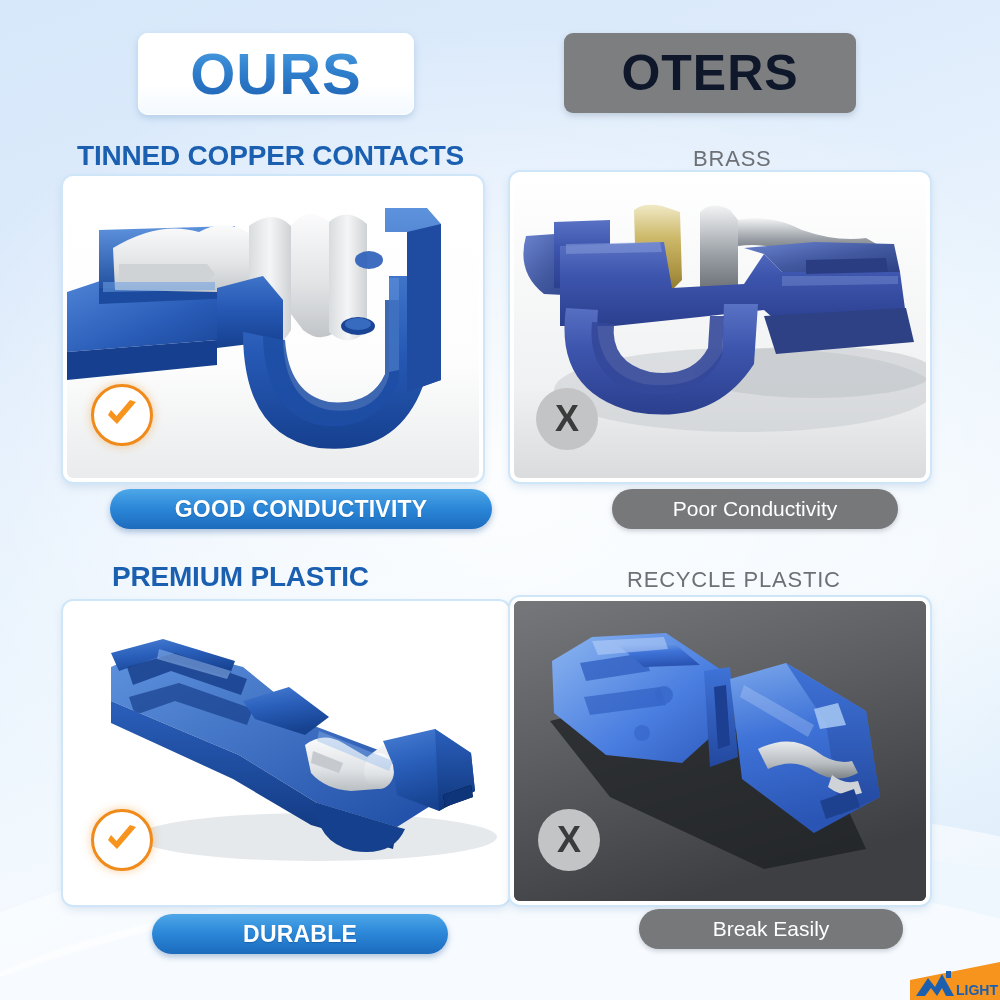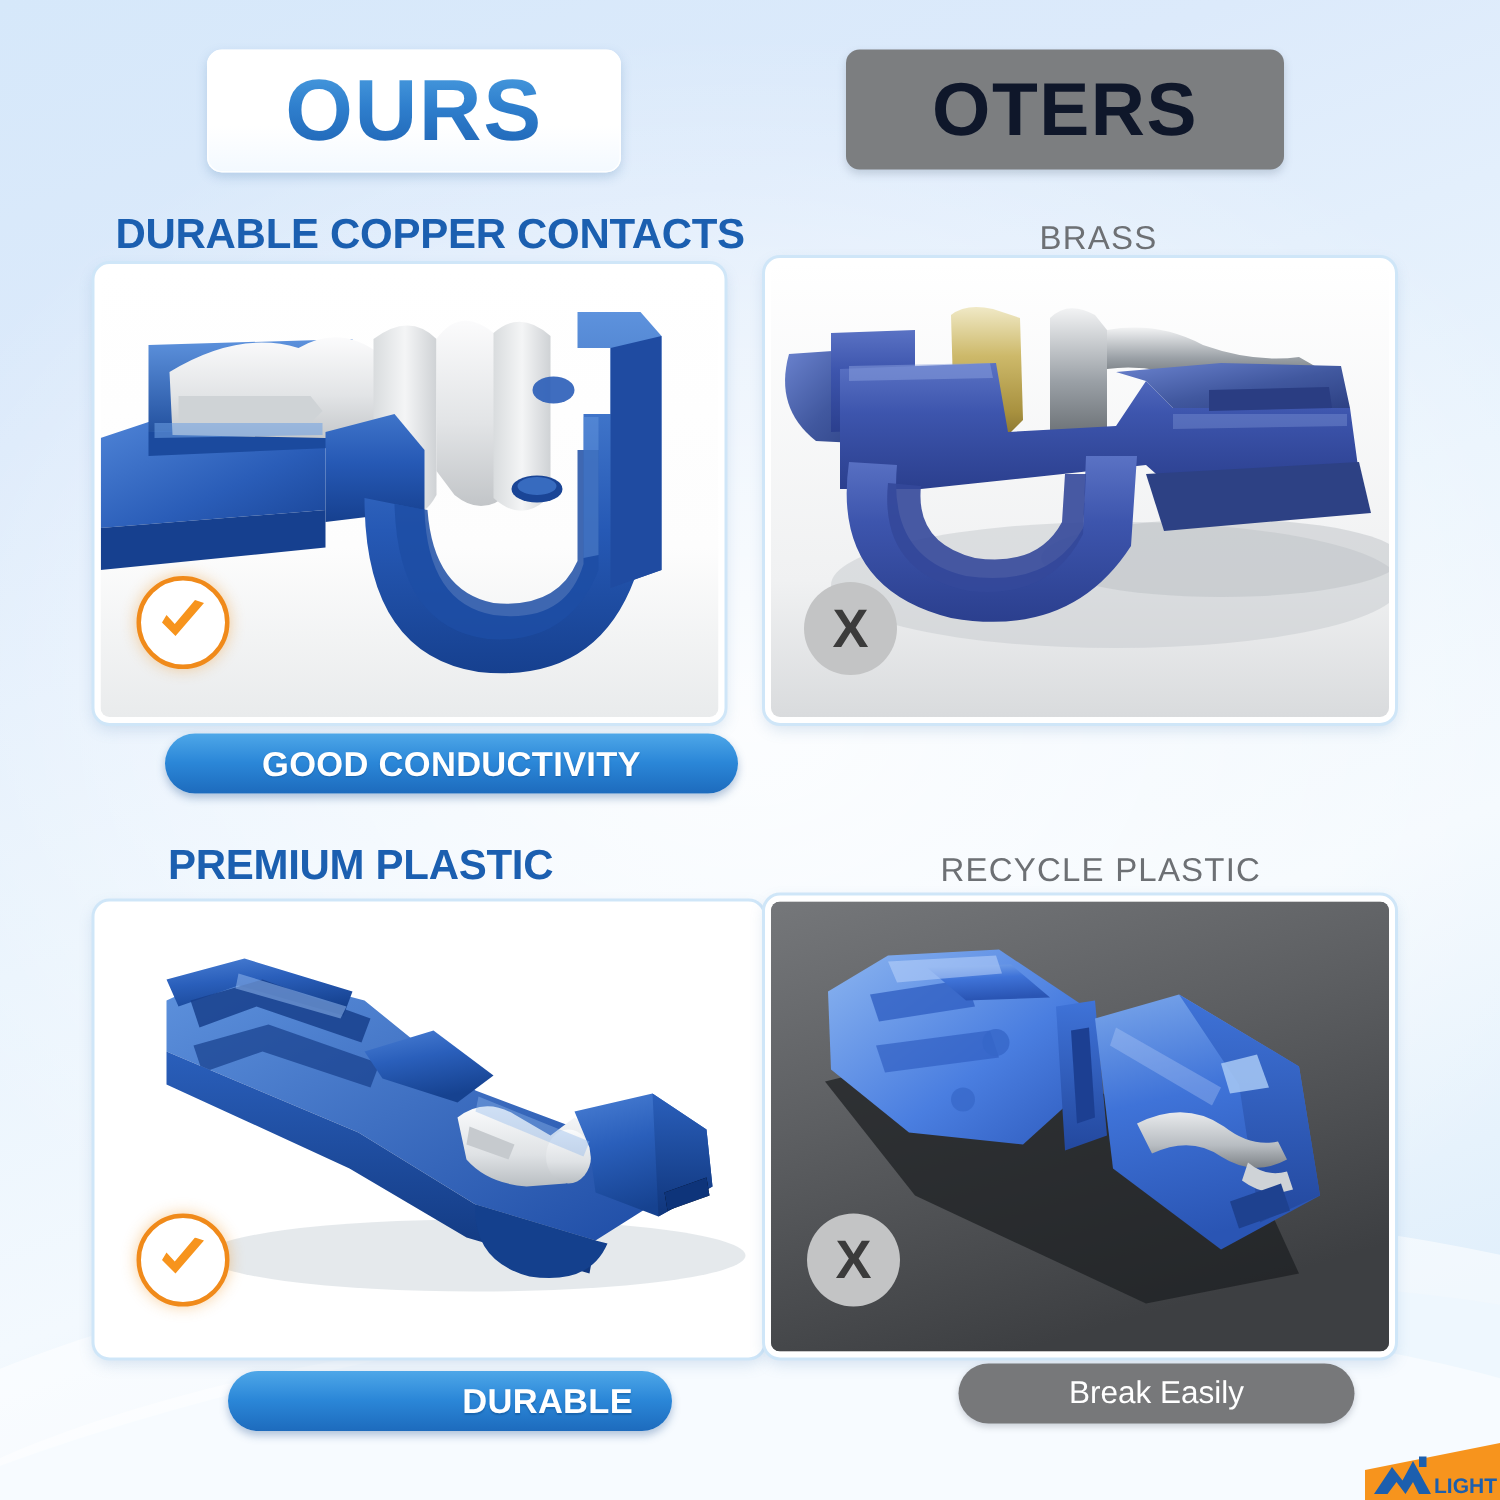--- a/index.html
+++ b/index.html
@@ -215,21 +215,21 @@
     padding: 0 24px;
   }
   .pill-bad span {
     font-size: 21px;
     font-weight: normal;
     color: #ffffff;
     white-space: nowrap;
   }
   #pill-r1-left  { left: 110px; top: 489px; width: 330px; }
   #pill-r1-right { left: 612px; top: 489px; width: 238px; }
-  #pill-r2-left  { left: 152px; top: 914px; width: 244px; justify-content: flex-end; }
+  #pill-r2-left  { left: 152px; top: 914px; width: 244px; }
   #pill-r2-right { left: 639px; top: 909px; width: 216px; }
 
   
   .logo {
     position: absolute;
     right: 0;
     bottom: 0;
     width: 96px;
     height: 46px;
     overflow: hidden;
@@ -246,21 +246,21 @@
 
   <div class="hdr-row">
     <div class="ours-banner">
       <div class="ours-text">OURS</div>
     </div>
     <div class="oters-banner">
       <div class="oters-text">OTERS</div>
     </div>
   </div>
 
-  <div class="cap-ours" id="cap-r1-left">DURABLE COPPER CONTACTS</div>
+  <div class="cap-ours" id="cap-r1-left">TINNED COPPER CONTACTS</div>
   <div class="cap-oth" id="cap-r1-right">BRASS</div>
 
   <div class="panel" id="panel-r1-left">
     <div class="photo-stage bg-photo1">
       <svg class="art" viewBox="0 0 412 298" preserveAspectRatio="xMidYMid slice">
         <defs>
           <linearGradient id="blu1" x1="0" y1="0" x2="0" y2="1">
             <stop offset="0%" stop-color="#3f74c9"></stop>
             <stop offset="45%" stop-color="#2659b5"></stop>
             <stop offset="100%" stop-color="#16408f"></stop>
@@ -382,20 +382,23 @@
       </svg>
       <div class="badge-x" style="left:22px; bottom:28px;">
         <span class="badge-x-txt">X</span>
       </div>
     </div>
   </div>
 
   <div class="pill-good" id="pill-r1-left">
     <span>GOOD CONDUCTIVITY</span>
   </div>
+  <div class="pill-bad" id="pill-r1-right">
+    <span>Poor Conductivity</span>
+  </div>
 
   <div class="cap-ours" id="cap-r2-left">PREMIUM PLASTIC</div>
   <div class="cap-oth" id="cap-r2-right">RECYCLE PLASTIC</div>
 
   <div class="panel" id="panel-r2-left">
     <div class="photo-stage bg-white">
       <svg class="art" viewBox="0 0 438 296" preserveAspectRatio="xMidYMid slice">
         <defs>
           <linearGradient id="pb1" x1="0" y1="0" x2="0.3" y2="1">
             <stop offset="0%" stop-color="#4a7fd4"></stop>

